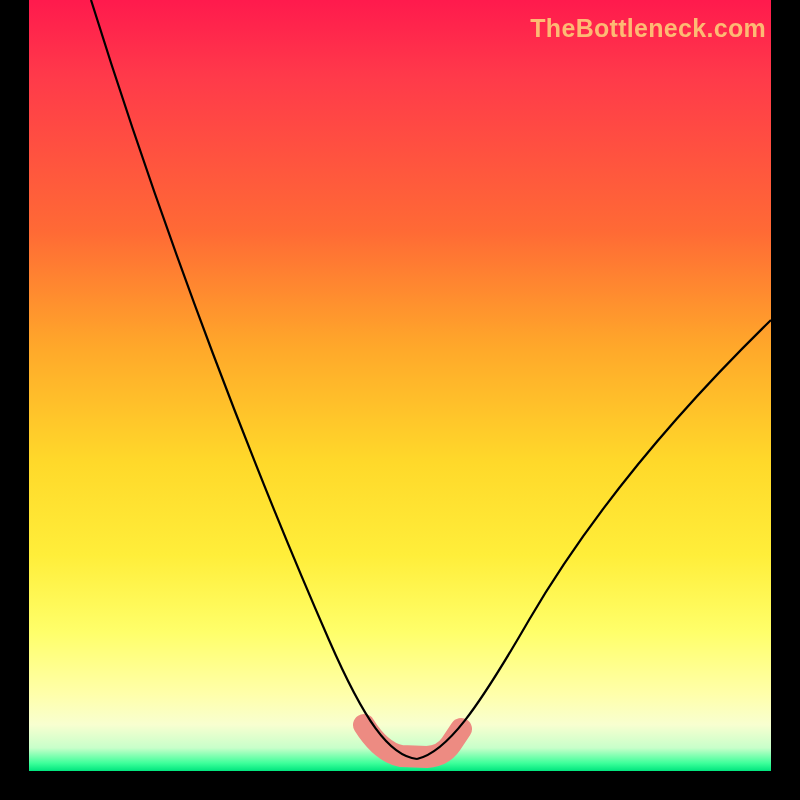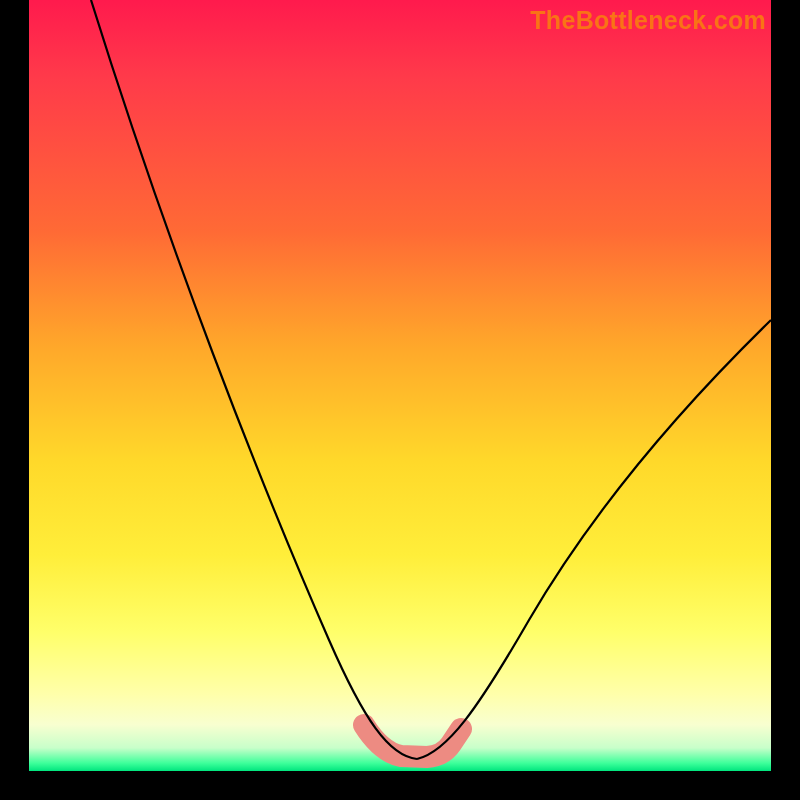--- a/index.html
+++ b/index.html
@@ -25,26 +25,26 @@
       #ffee3a 72%,
       #ffff6a 82%,
       #ffffaa 90%,
       #f8ffd0 94%,
       #c8ffca 97%,
       #3cff9a 99%,
       #00e57e 100%);
   }
   .watermark {
     position: absolute;
-    top: 6px;
+    top: 14px;
     right: 34px;
     font-family: Arial, Helvetica, sans-serif;
     font-size: 25px;
     font-weight: 600;
-    color: #f97316;
+    color: #fdba74;
     letter-spacing: 0.3px;
     user-select: none;
   }
   svg.curves {
     position: absolute;
     left: 0;
     top: 0;
     width: 742px;
     height: 771px;
   }

